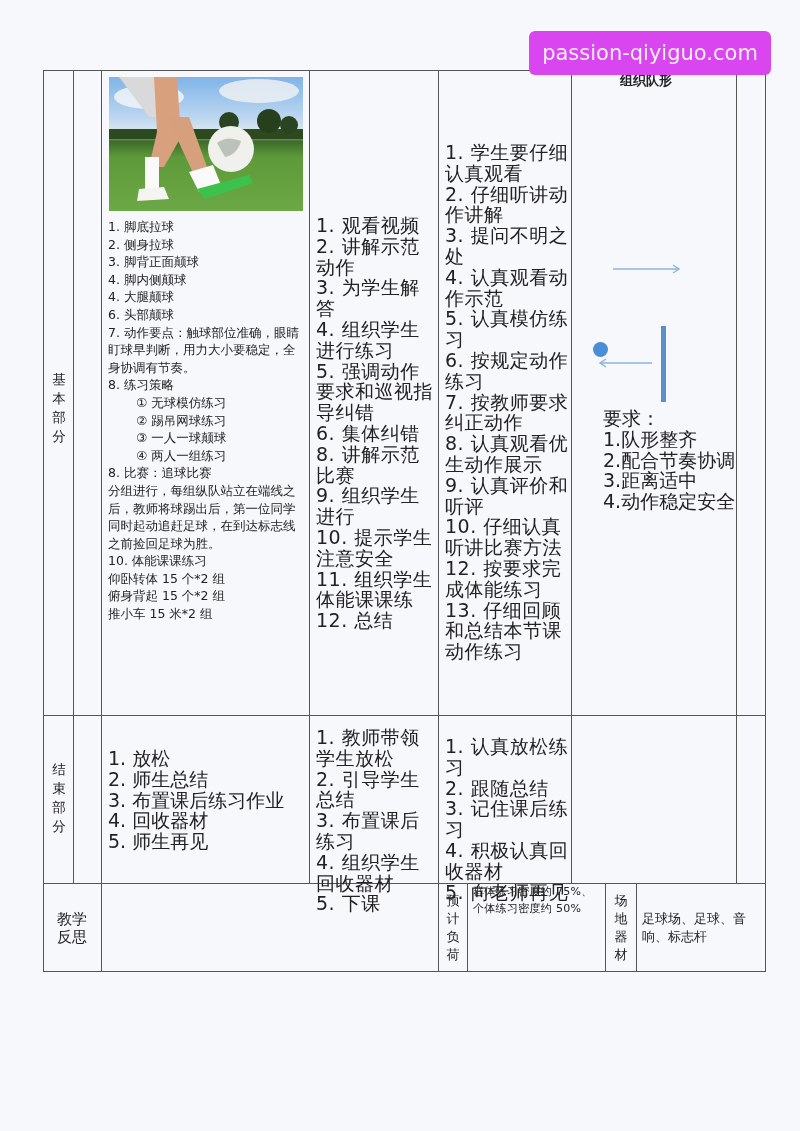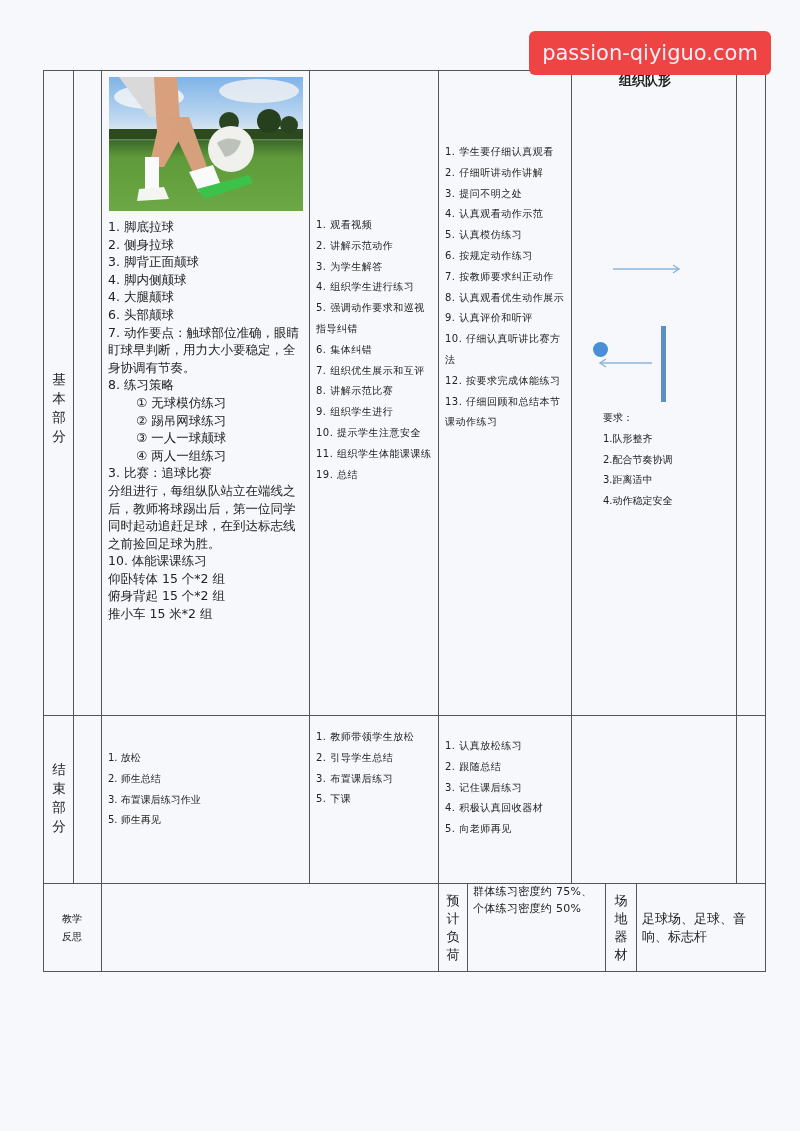--- a/index.html
+++ b/index.html
@@ -3,32 +3,32 @@
 <meta charset="utf-8">
 <style>
   html, body { margin:0; padding:0; }
   body {
     width:800px; height:1131px; background:#f7f8fc; position:relative; overflow:hidden;
     font-family:"DejaVu Sans","Liberation Sans",sans-serif; color:#222; font-size:13px;
   }
   .abs { position:absolute; box-sizing:border-box; }
   .line-h { position:absolute; height:1px; background:#555; }
   .line-v { position:absolute; width:1px; background:#555; }
-  .cell { position:absolute; box-sizing:border-box; line-height:19.5px; font-size:10px; }
+  .cell { position:absolute; box-sizing:border-box; line-height:19.5px; font-size:19px; }
   .cell .li { display:block; }
   .tight { letter-spacing:0.5px; }
   .vert { position:absolute; writing-mode:horizontal-tb; text-align:center; font-size:13.5px; line-height:19px; }
   .sub { padding-left:28px; }
   .photo {
     position:absolute; left:109px; top:77px; width:194px; height:134px; overflow:hidden;
     background:linear-gradient(180deg,#7fb4e8 0%,#bcd6f0 30%,#dfe8ee 42%,#3d6b2a 48%,#5f9a3a 60%,#6da846 100%);
   }
   .watermark {
     position:absolute; left:529px; top:31px; width:242px; height:44px; border-radius:6px;
-    background:#ef4444; color:#f3eef6; font-size:21px; line-height:44px; text-align:center;
+    background:#d946ef; color:#f3eef6; font-size:21px; line-height:44px; text-align:center;
     font-family:"DejaVu Sans",sans-serif;
   }
   .person { position:absolute; width:6px; height:15px; }
   .person.sm { width:4px; height:11px; }
 </style>
 </head>
 <body>
 
 <div class="line-h" style="left:43px;top:70px;width:723px;"></div>
 <div class="line-h" style="left:43px;top:715px;width:723px;"></div>
@@ -81,59 +81,58 @@
   <span class="li">3.   脚背正面颠球</span>
   <span class="li">4.   脚内侧颠球</span>
   <span class="li">4.   大腿颠球</span>
   <span class="li">6.   头部颠球</span>
   <span class="li">7.   动作要点：触球部位准确，眼睛盯球早判断，用力大小要稳定，全身协调有节奏。</span>
   <span class="li">8.  练习策略</span>
   <span class="li sub">①    无球模仿练习</span>
   <span class="li sub">②    踢吊网球练习</span>
   <span class="li sub">③    一人一球颠球</span>
   <span class="li sub">④    两人一组练习</span>
-  <span class="li">3.  比赛：追球比赛</span>
+  <span class="li">8.  比赛：追球比赛</span>
   <span class="li">分组进行，每组纵队站立在端线之后，教师将球踢出后，第一位同学同时起动追赶足球，在到达标志线之前捡回足球为胜。</span>
   <span class="li">10.   体能课课练习</span>
   <span class="li">仰卧转体 15 个*2 组</span>
   <span class="li">俯身背起 15 个*2 组</span>
   <span class="li">推小车 15 米*2 组</span>
 </div>
 
 <div class="cell tight" style="left:316px;top:215px;width:119px;line-height:20.8px;">
   <span class="li">1.  观看视频</span>
   <span class="li">2.  讲解示范动作</span>
   <span class="li">3.  为学生解答</span>
   <span class="li">4.  组织学生进行练习</span>
   <span class="li">5.  强调动作要求和巡视指导纠错</span>
   <span class="li">6.  集体纠错</span>
-  <span class="li">7.  组织优生展示和互评</span>
   <span class="li">8.  讲解示范比赛</span>
   <span class="li">9.  组织学生进行</span>
   <span class="li">10. 提示学生注意安全</span>
   <span class="li">11. 组织学生体能课课练</span>
-  <span class="li">19. 总结</span>
+  <span class="li">12. 总结</span>
 </div>
 
 <div class="cell tight" style="left:445px;top:142px;width:124px;line-height:20.8px;">
   <span class="li">1.  学生要仔细认真观看</span>
   <span class="li">2.  仔细听讲动作讲解</span>
   <span class="li">3.  提问不明之处</span>
   <span class="li">4.  认真观看动作示范</span>
   <span class="li">5.  认真模仿练习</span>
   <span class="li">6.  按规定动作练习</span>
   <span class="li">7.  按教师要求纠正动作</span>
   <span class="li">8.  认真观看优生动作展示</span>
   <span class="li">9.  认真评价和听评</span>
   <span class="li">10. 仔细认真听讲比赛方法</span>
   <span class="li">12. 按要求完成体能练习</span>
   <span class="li">13. 仔细回顾和总结本节课动作练习</span>
 </div>
 
-<div class="abs" style="left:591px;top:72px;width:80px;text-align:right;font-size:13px;font-weight:bold;">组织队形</div>
+<div class="abs" style="left:620px;top:72px;width:80px;text-align:left;font-size:13px;font-weight:bold;">组织队形</div>
 
 <div class="abs" style="left:571px;top:90px;width:165px;height:145px;">
 
   <div class="person" style="left:78px;top:8px;"></div>
   <div class="person" style="left:59px;top:14px;"></div>
   <div class="person" style="left:102px;top:14px;"></div>
   <div class="person" style="left:36px;top:28px;"></div>
   <div class="person" style="left:115px;top:26px;"></div>
   <div class="person" style="left:19px;top:47px;"></div>
   <div class="person" style="left:129px;top:40px;"></div>
@@ -182,39 +181,41 @@
     <div>结</div>
     <div>束</div>
     <div>部</div>
     <div>分</div>
   </div>
 
 <div class="cell" style="left:108px;top:748px;width:198px;line-height:20.8px;">
   <span class="li">1.   放松</span>
   <span class="li">2.   师生总结</span>
   <span class="li">3.   布置课后练习作业</span>
+  <span class="li">4.   回收器材</span>
   <span class="li">5.   师生再见</span>
 </div>
 
 <div class="cell tight" style="left:316px;top:727px;width:119px;line-height:20.8px;">
   <span class="li">1.  教师带领学生放松</span>
   <span class="li">2.  引导学生总结</span>
   <span class="li">3.  布置课后练习</span>
+  <span class="li">4.  组织学生回收器材</span>
   <span class="li">5.  下课</span>
 </div>
 
 <div class="cell tight" style="left:445px;top:736px;width:124px;line-height:20.8px;">
   <span class="li">1.   认真放松练习</span>
   <span class="li">2.   跟随总结</span>
   <span class="li">3.   记住课后练习</span>
   <span class="li">4.   积极认真回收器材</span>
   <span class="li">5.   向老师再见</span>
 </div>
 
-<div class="abs" style="left:55px;top:910px;width:34px;font-size:10px;line-height:18px;text-align:center;">
+<div class="abs" style="left:55px;top:910px;width:34px;font-size:15px;line-height:18px;text-align:center;">
     <div>教学</div>
     <div>反思</div>
   </div>
 
 <div class="abs" style="left:102px;top:884px;width:336px;height:87px;"></div>
 
 <div class="abs" style="left:443px;top:892px;width:20px;font-size:13px;line-height:18px;text-align:center;">
     <div>预</div>
     <div>计</div>
     <div>负</div>

